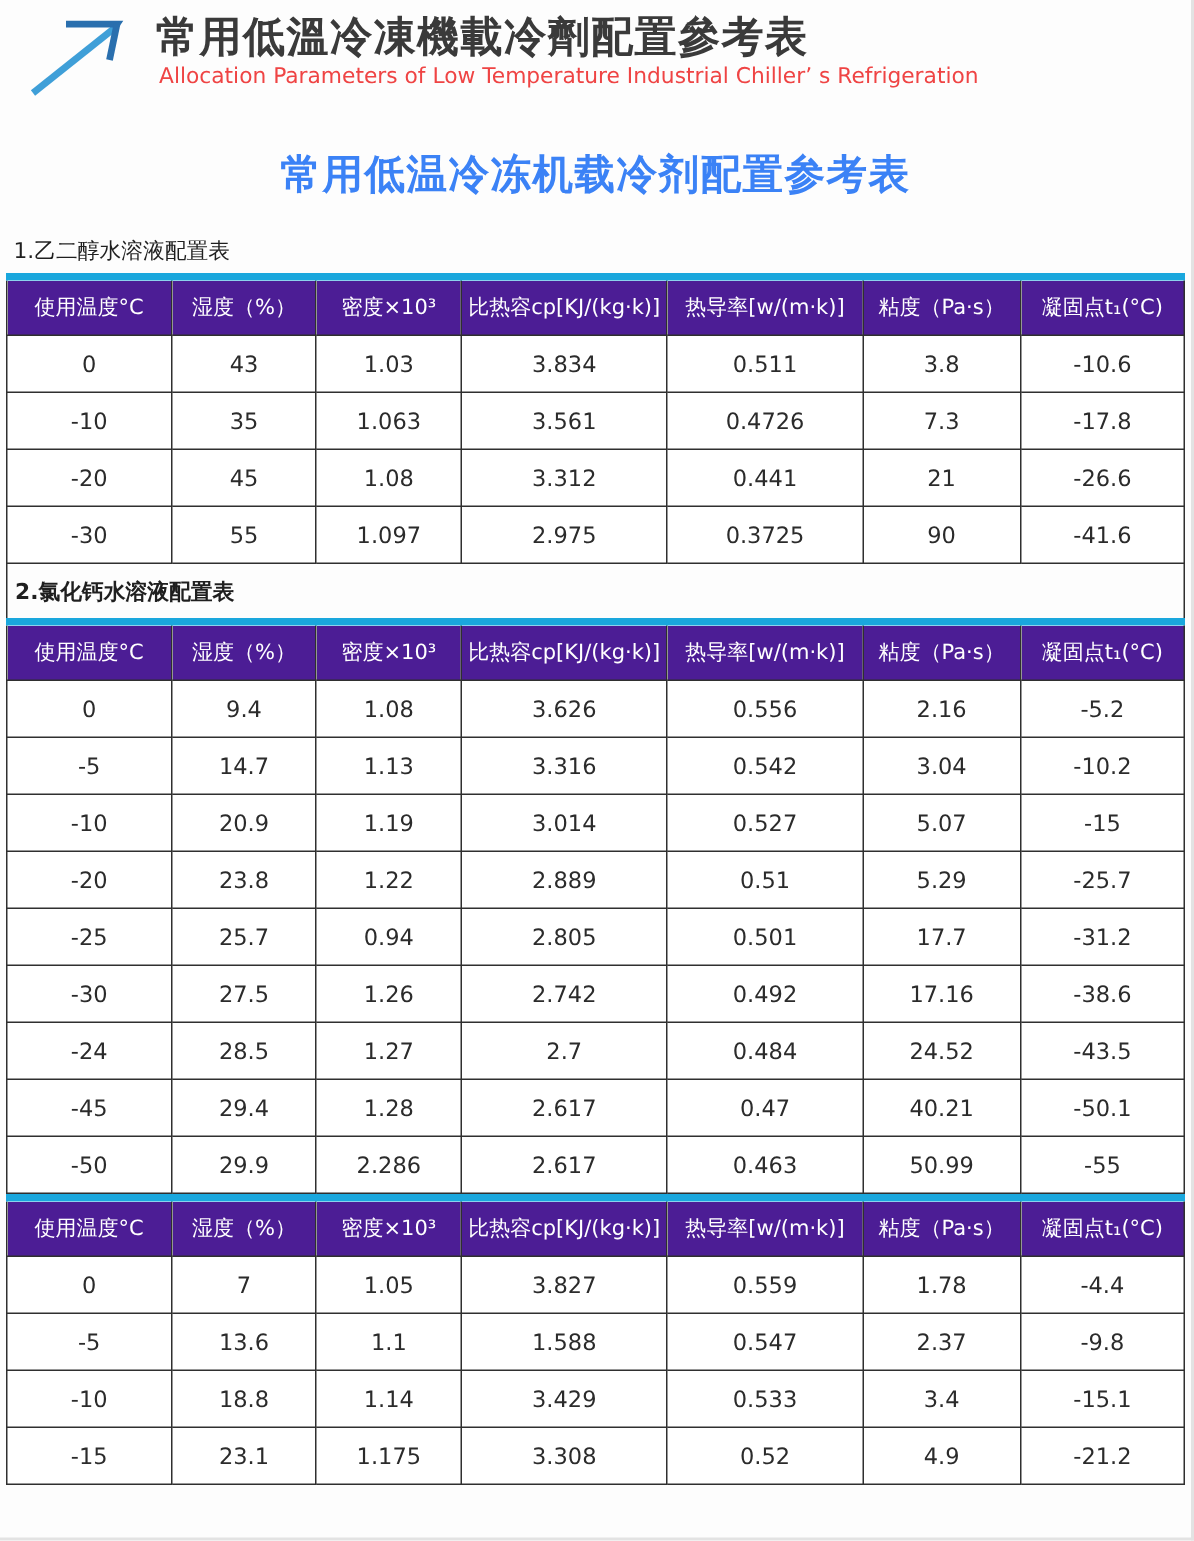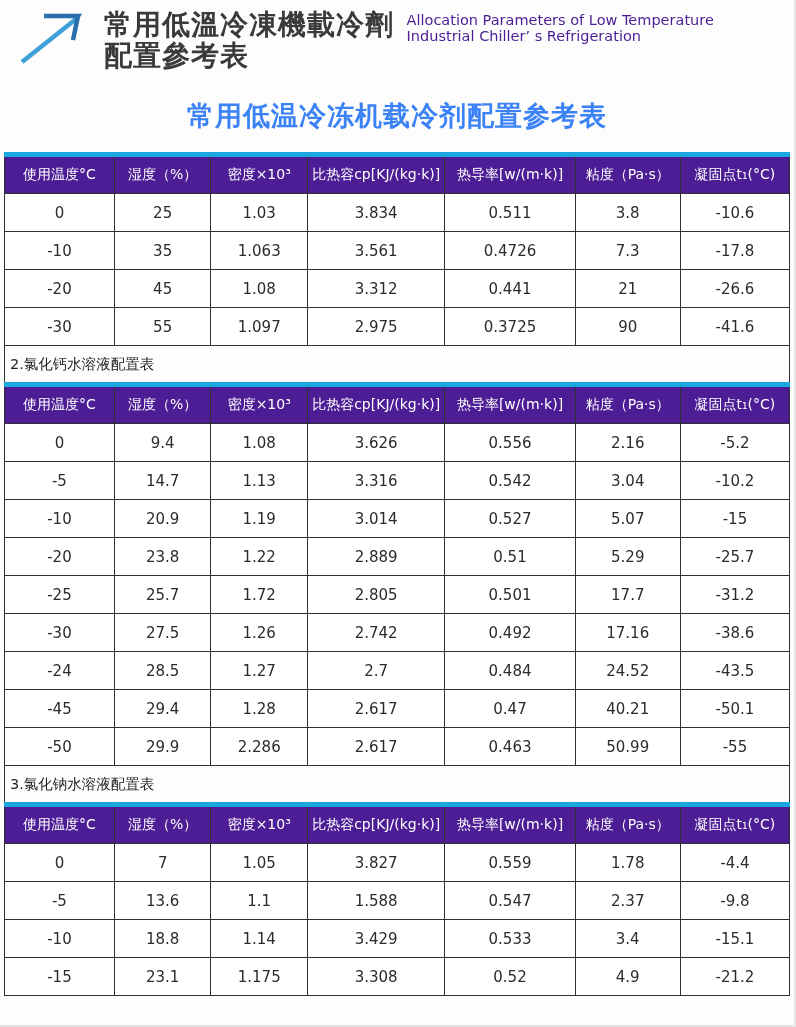--- a/index.html
+++ b/index.html
@@ -15,32 +15,32 @@
     border-bottom: 2px solid #e3e3e3;
   }
   
   .banner {
     display: flex;
     align-items: flex-start;
     padding: 10px 10px 0 10px;
     height: 66px;
   }
   .banner .logo { flex: 0 0 auto; margin-right: 14px; }
-  .banner-text { display: flex; }
+  .banner-text { display: flex; flex-direction: column; }
   .banner-title {
     font-size: 28px;
     font-weight: bold;
     color: #3a3a3a;
     line-height: 1.1;
     margin: 0;
     letter-spacing: 1px;
   }
   .banner-subtitle {
     font-size: 14.5px;
-    color: #4c1d95;
+    color: #ef4444;
     margin: 2px 0 0 2px;
   }
   
   .page-title {
     text-align: center;
     font-size: 27px;
     font-weight: bold;
     color: #3b82f6;
     margin: 22px 0 18px 0;
     letter-spacing: 1px;
@@ -53,20 +53,21 @@
     padding: 0 0 0 5px;
     height: 30px;
     display: flex;
     align-items: center;
   }
   .section-label.boxed {
     border-left: 1px solid #2f2f2f;
     border-right: 1px solid #2f2f2f;
     height: 36px;
     margin: 0;
+    font-weight: bold;
   }
   table.data-table {
     width: 100%;
     border-collapse: collapse;
     table-layout: fixed;
     border-top: 5px solid #1aa7dd;
   }
   table.data-table th {
     background: #4c1d95;
     color: #ffffff;
@@ -102,20 +103,21 @@
   </span>
   <div class="banner-text">
     <h1 class="banner-title">常用低溫冷凍機載冷劑配置參考表</h1>
     <p class="banner-subtitle">Allocation Parameters of Low Temperature Industrial Chiller’ s Refrigeration</p>
   </div>
 </div>
 
 <h2 class="page-title">常用低温冷冻机载冷剂配置参考表</h2>
 
 <div class="tables">
+    <div class="section-label">1.乙二醇水溶液配置表</div>
     <table class="data-table">
       <colgroup>
         <col style="width: 14%;">
         <col style="width: 12.3%;">
         <col style="width: 12.3%;">
         <col style="width: 17.5%;">
         <col style="width: 16.6%;">
         <col style="width: 13.4%;">
         <col style="width: 13.9%;">
       </colgroup>
@@ -126,21 +128,21 @@
           <th>密度×10³</th>
           <th>比热容cp[KJ/(kg·k)]</th>
           <th>热导率[w/(m·k)]</th>
           <th>粘度（Pa·s）</th>
           <th>凝固点t₁(°C)</th>
         </tr>
       </thead>
       <tbody>
         <tr>
           <td>0</td>
-          <td>25</td>
+          <td>43</td>
           <td>1.03</td>
           <td>3.834</td>
           <td>0.511</td>
           <td>3.8</td>
           <td>-10.6</td>
         </tr>
         <tr>
           <td>-10</td>
           <td>35</td>
           <td>1.063</td>
@@ -224,21 +226,21 @@
           <td>23.8</td>
           <td>1.22</td>
           <td>2.889</td>
           <td>0.51</td>
           <td>5.29</td>
           <td>-25.7</td>
         </tr>
         <tr>
           <td>-25</td>
           <td>25.7</td>
-          <td>1.72</td>
+          <td>0.94</td>
           <td>2.805</td>
           <td>0.501</td>
           <td>17.7</td>
           <td>-31.2</td>
         </tr>
         <tr>
           <td>-30</td>
           <td>27.5</td>
           <td>1.26</td>
           <td>2.742</td>
@@ -268,21 +270,20 @@
           <td>-50</td>
           <td>29.9</td>
           <td>2.286</td>
           <td>2.617</td>
           <td>0.463</td>
           <td>50.99</td>
           <td>-55</td>
         </tr>
       </tbody>
     </table>
-    <div class="section-label boxed">3.氯化钠水溶液配置表</div>
     <table class="data-table">
       <colgroup>
         <col style="width: 14%;">
         <col style="width: 12.3%;">
         <col style="width: 12.3%;">
         <col style="width: 17.5%;">
         <col style="width: 16.6%;">
         <col style="width: 13.4%;">
         <col style="width: 13.9%;">
       </colgroup>

